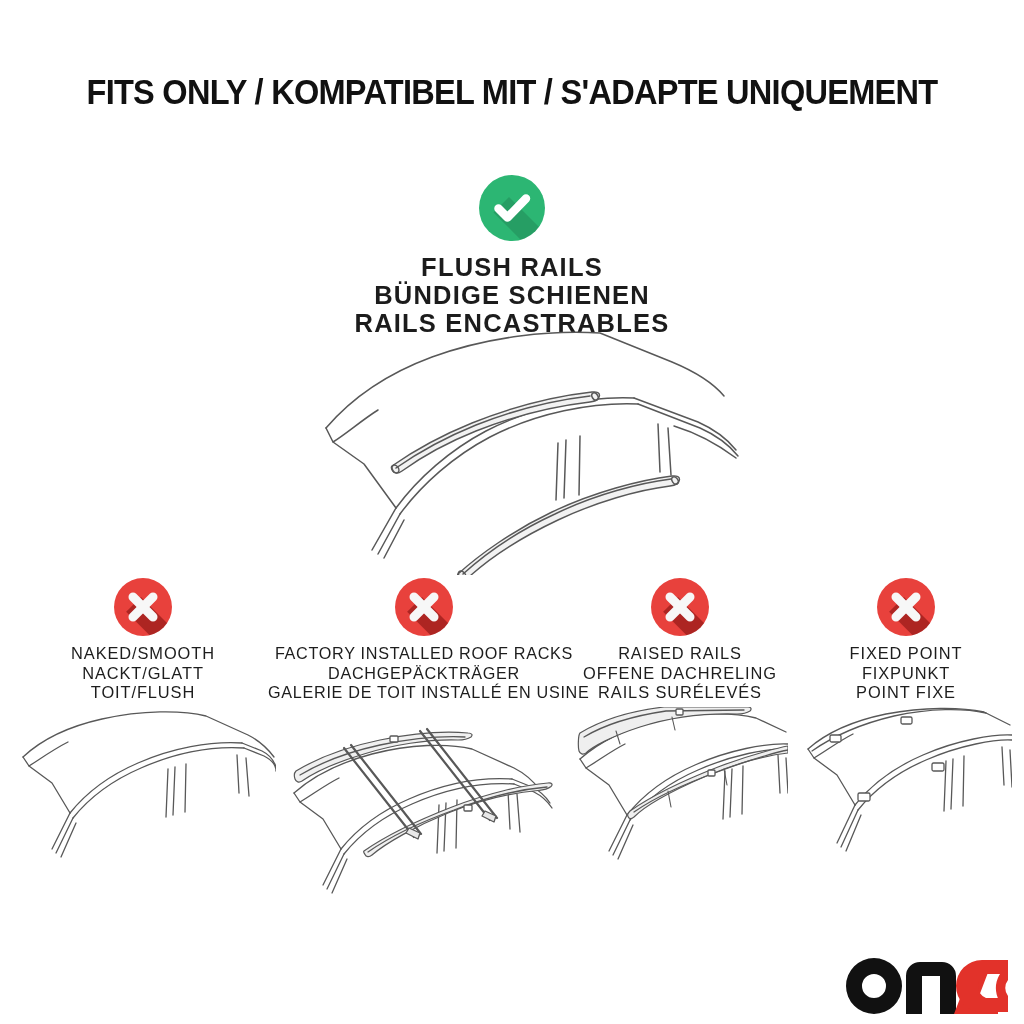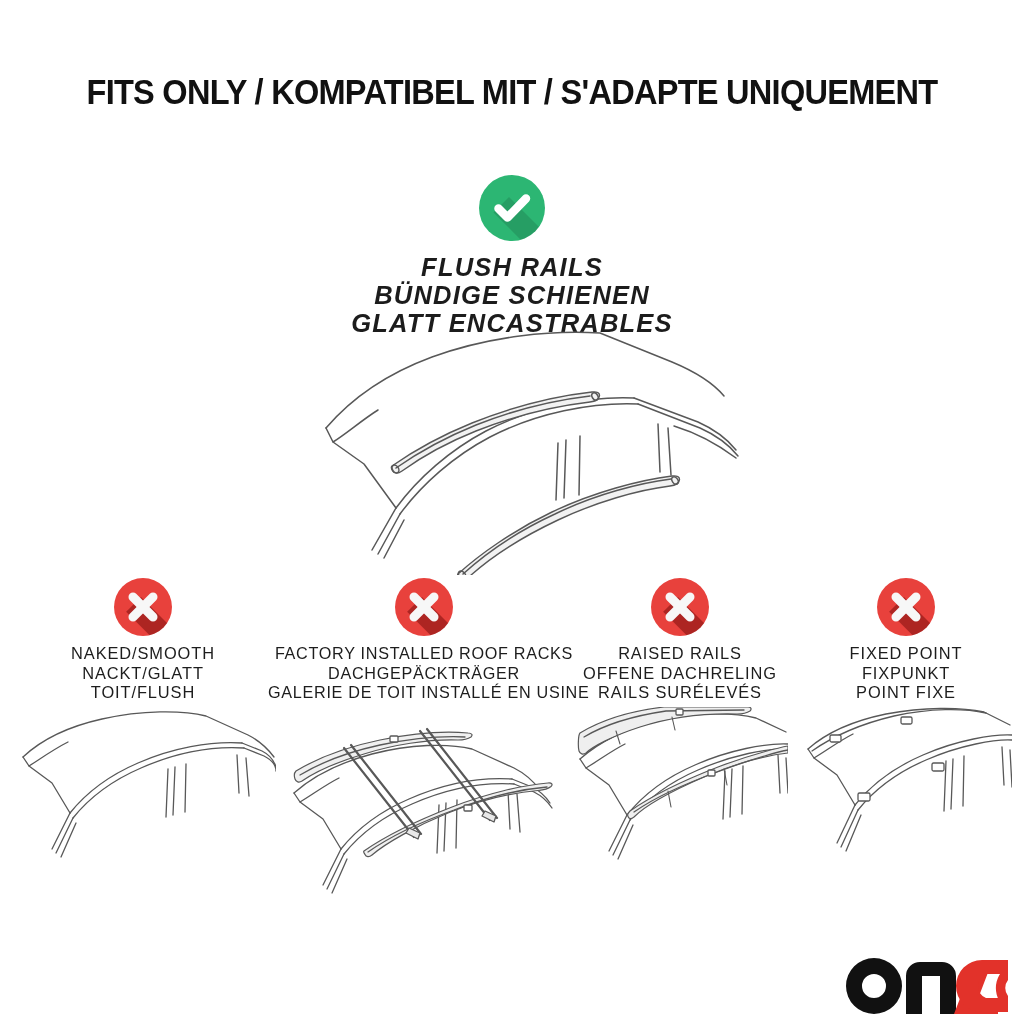--- a/index.html
+++ b/index.html
@@ -33,21 +33,20 @@
     transform-origin: 50% 50%;
   }
 
   
   .ok-block {
     position: absolute;
     left: 0;
     top: 175px;
     width: 1024px;
     text-align: center;
-    font-style: italic;
   }
   .ok-badge {
     position: relative;
     width: 66px;
     height: 66px;
     margin: 0 auto 12px auto;
     border-radius: 50%;
     background: #2cb673;
     overflow: hidden;
   }
@@ -155,21 +154,21 @@
   <div class="ok-badge">
     <div class="shadow"></div>
     <svg width="66" height="66" viewBox="0 0 66 66" aria-hidden="true">
       <path d="M19.5 33.5 L28.5 42.5 L47 23.5" fill="none" stroke="#ffffff" stroke-width="8.5" stroke-linecap="round" stroke-linejoin="round"></path>
     </svg>
   </div>
 
   <div class="ok-labels">
     <div>FLUSH RAILS</div>
     <div>BÜNDIGE SCHIENEN</div>
-    <div>GLATT ENCASTRABLES</div>
+    <div>RAILS ENCASTRABLES</div>
   </div>
 </div>
 
 <div class="hero-draw">
   <svg width="440" height="245" viewBox="0 0 440 245" aria-hidden="true">
     <g fill="none" stroke="#585858" stroke-width="1.5" stroke-linecap="round" stroke-linejoin="round">
 
       <path d="M26 98 C50 70 86 44 132 27 C190 6 252 0 300 3 L372 32 C396 42 414 54 424 66"></path>
       <path d="M26 98 L33 112 C46 104 62 90 78 80"></path>
       <path d="M33 112 L64 134 L96 178"></path>

